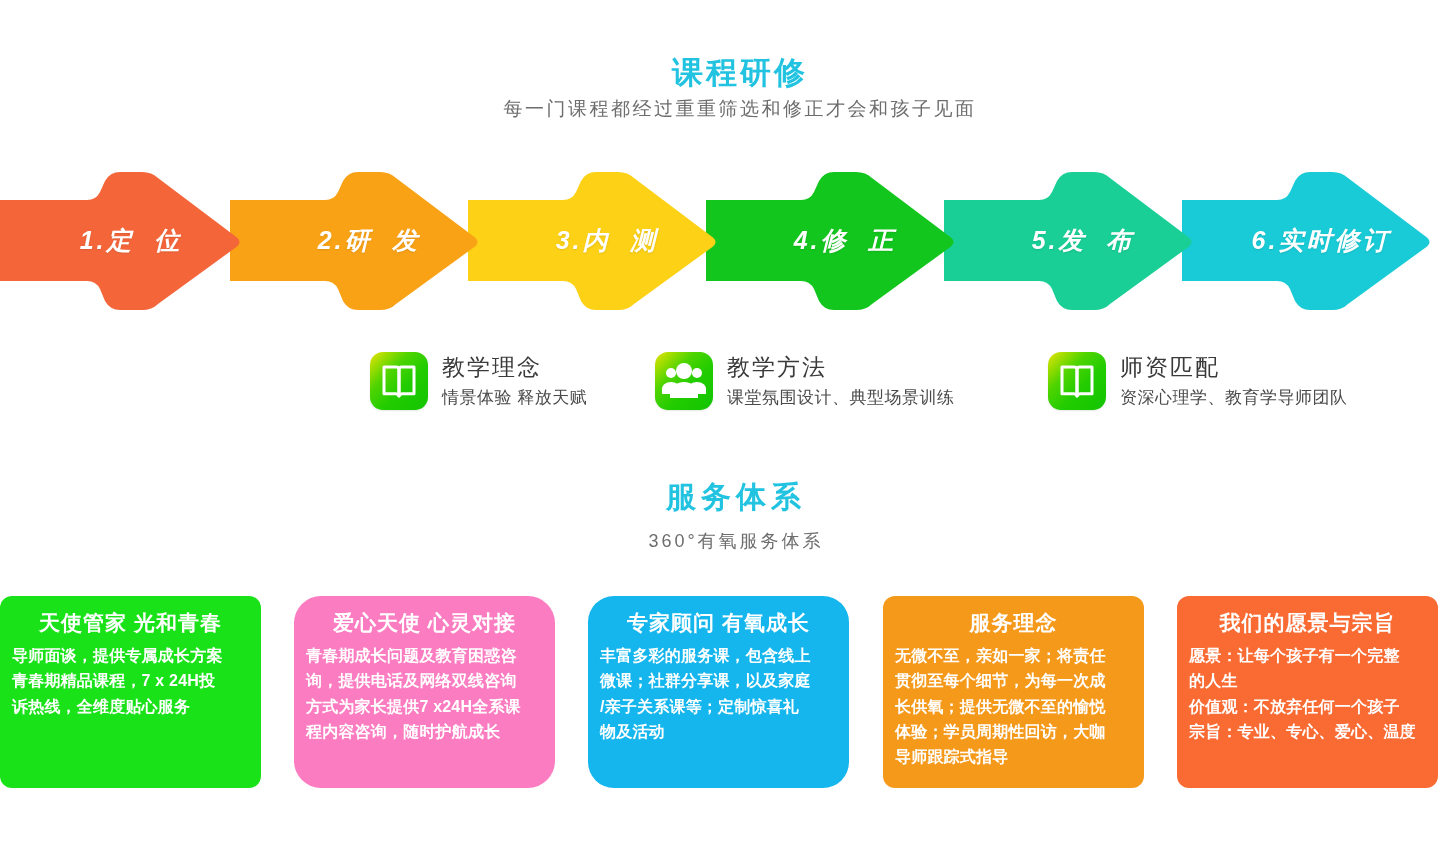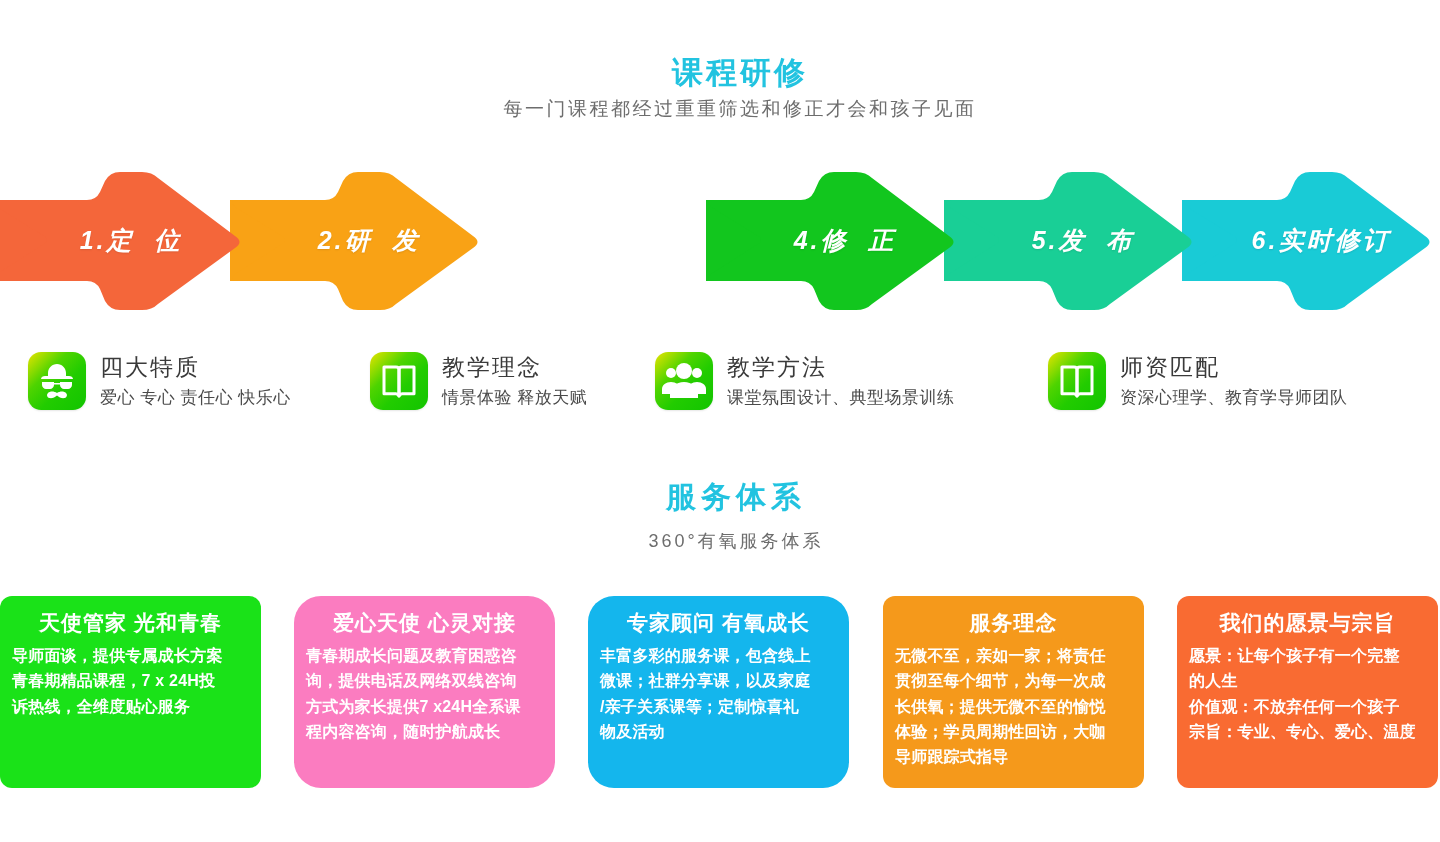--- a/index.html
+++ b/index.html
@@ -175,20 +175,27 @@
   </div>
 
   <div class="arrow" id="arrow-1" style="left: 230px; z-index: 9;">
     <svg viewBox="0 0 290 145" xmlns="http://www.w3.org/2000/svg" aria-hidden="true">
       <path d="M0,32 L30,32 Q42,32 50,37 L105,72 L50,108 Q42,113 30,113 L0,113 Z" fill="#f9a215"></path>
       <path d="M8,32 L95,32 Q104,32 108,24 L113,13 Q118,4 128,4 L150,4 Q160,4 166,10 L243,68 Q252,74 243,80 L166,136 Q160,142 150,142 L128,142 Q118,142 113,133 L108,121 Q104,113 95,113 L8,113 Q-2,113 5,106 L52,76 Q58,72 52,68 L5,39 Q-2,32 8,32 Z" fill="#f9a215"></path>
     </svg>
     <div class="label">2.研  发</div>
   </div>
 
+  <div class="arrow" id="arrow-2" style="left: 468px; z-index: 8;">
+    <svg viewBox="0 0 290 145" xmlns="http://www.w3.org/2000/svg" aria-hidden="true">
+      <path d="M0,32 L30,32 Q42,32 50,37 L105,72 L50,108 Q42,113 30,113 L0,113 Z" fill="#fcd116"></path>
+      <path d="M8,32 L95,32 Q104,32 108,24 L113,13 Q118,4 128,4 L150,4 Q160,4 166,10 L243,68 Q252,74 243,80 L166,136 Q160,142 150,142 L128,142 Q118,142 113,133 L108,121 Q104,113 95,113 L8,113 Q-2,113 5,106 L52,76 Q58,72 52,68 L5,39 Q-2,32 8,32 Z" fill="#fcd116"></path>
+    </svg>
+    <div class="label">3.内  测</div>
+  </div>
 
   <div class="arrow" id="arrow-3" style="left: 706px; z-index: 7;">
     <svg viewBox="0 0 290 145" xmlns="http://www.w3.org/2000/svg" aria-hidden="true">
       <path d="M0,32 L30,32 Q42,32 50,37 L105,72 L50,108 Q42,113 30,113 L0,113 Z" fill="#12c61e"></path>
       <path d="M8,32 L95,32 Q104,32 108,24 L113,13 Q118,4 128,4 L150,4 Q160,4 166,10 L243,68 Q252,74 243,80 L166,136 Q160,142 150,142 L128,142 Q118,142 113,133 L108,121 Q104,113 95,113 L8,113 Q-2,113 5,106 L52,76 Q58,72 52,68 L5,39 Q-2,32 8,32 Z" fill="#12c61e"></path>
     </svg>
     <div class="label">4.修  正</div>
   </div>
 
   <div class="arrow" id="arrow-4" style="left: 944px; z-index: 6;">
@@ -204,33 +211,20 @@
       <path d="M0,32 L30,32 Q42,32 50,37 L105,72 L50,108 Q42,113 30,113 L0,113 Z" fill="#19cbd6"></path>
       <path d="M8,32 L95,32 Q104,32 108,24 L113,13 Q118,4 128,4 L150,4 Q160,4 166,10 L243,68 Q252,74 243,80 L166,136 Q160,142 150,142 L128,142 Q118,142 113,133 L108,121 Q104,113 95,113 L8,113 Q-2,113 5,106 L52,76 Q58,72 52,68 L5,39 Q-2,32 8,32 Z" fill="#19cbd6"></path>
     </svg>
     <div class="label">6.实时修订</div>
   </div>
 
 </div>
 
 <div class="features">
 
-  <div class="feature" id="feature-0" style="left: 28px;">
-    <div class="feat-icon">
-      <svg width="58" height="58" viewBox="0 0 58 58" xmlns="http://www.w3.org/2000/svg" aria-hidden="true">
-        <path d="M20 21c0-5 4-9 9-9s9 4 9 9v3h3c2 0 4 1 4 3H13c0-2 2-3 4-3h3v-3z" fill="#ffffff"></path>
-        <path d="M14 30h12v3c0 2-2 4-4 4h-4c-2 0-4-2-4-4v-3zm18 0h12v3c0 2-2 4-4 4h-4c-2 0-4-2-4-4v-3zm-6 1h6v1.6h-6z" fill="#ffffff"></path>
-        <path d="M29 41c-3-2-7-2-9 0-1.6 1.6-1.2 4.4 1.4 5 2.6.6 5.6-.8 7.6-2.6 2 1.8 5 3.2 7.6 2.6 2.6-.6 3-3.4 1.4-5-2-2-6-2-9 0z" fill="#ffffff"></path>
-      </svg>
-    </div>
-    <div class="feat-text">
-      <div class="feat-title">四大特质</div>
-      <div class="feat-sub">爱心 专心 责任心 快乐心</div>
-    </div>
-  </div>
 
   <div class="feature" id="feature-1" style="left: 370px;">
     <div class="feat-icon">
       <svg width="58" height="58" viewBox="0 0 58 58" xmlns="http://www.w3.org/2000/svg" aria-hidden="true">
         <path d="M14 15h12c2 0 3 1 3 2.5V44c-1-1.5-2-2.2-3-2.2H14z" fill="none" stroke="#ffffff" stroke-width="3" stroke-linejoin="round"></path>
         <path d="M44 15H32c-2 0-3 1-3 2.5V44c1-1.5 2-2.2 3-2.2h12z" fill="none" stroke="#ffffff" stroke-width="3" stroke-linejoin="round"></path>
       </svg>
     </div>
     <div class="feat-text">
       <div class="feat-title">教学理念</div>

